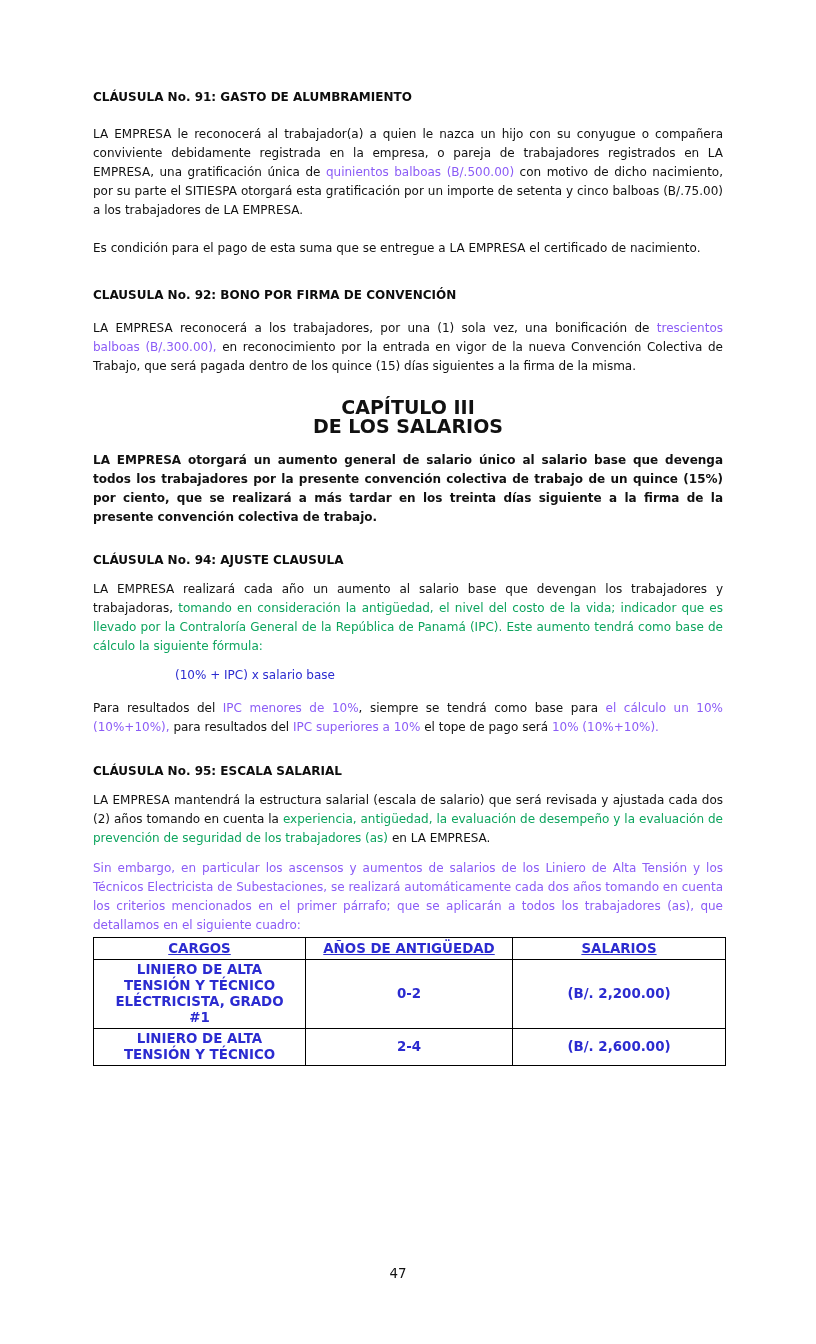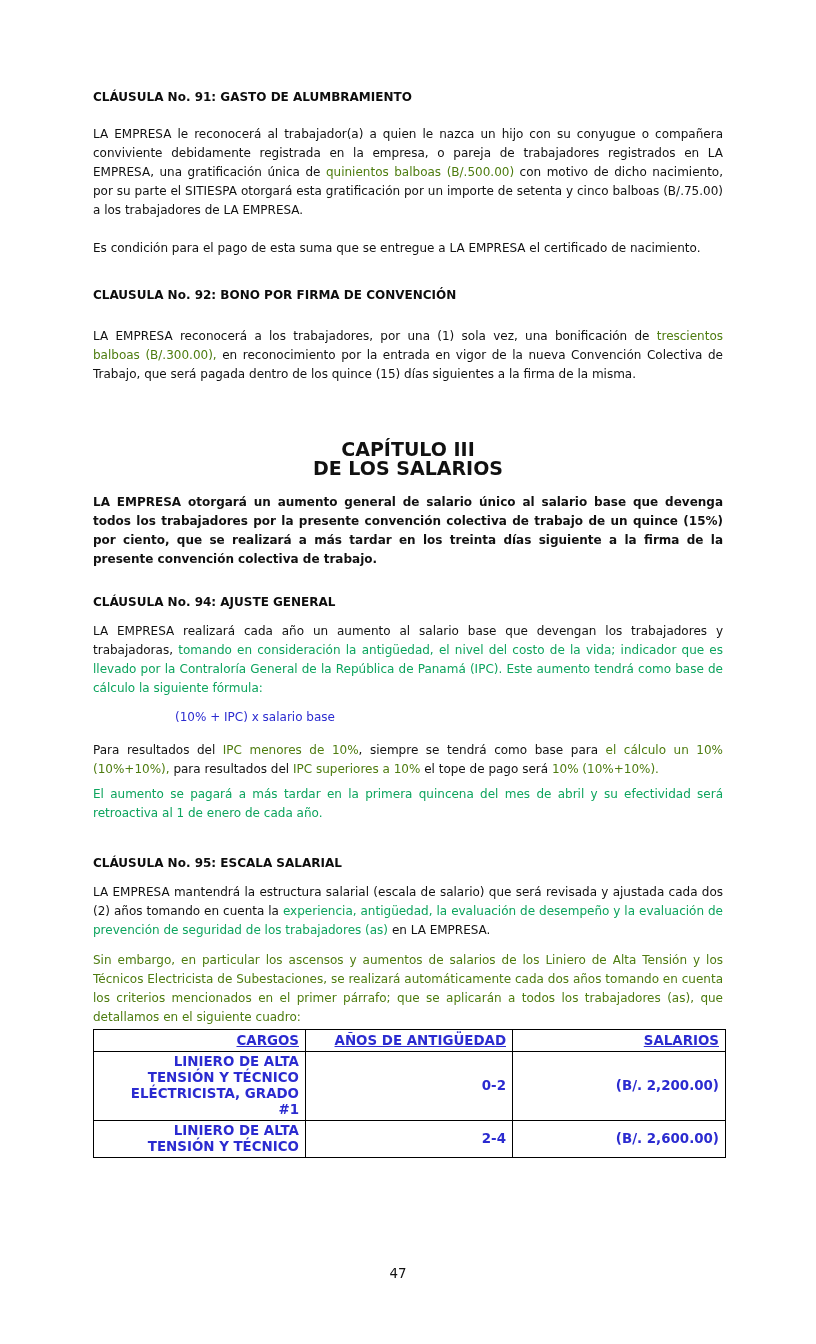--- a/index.html
+++ b/index.html
@@ -18,47 +18,47 @@
   .content { width: 630px; }
   p, h3 {
     font-size: 12px;
     line-height: 19px;
     text-align: justify;
   }
   h3 { font-weight: bold; color: #0d0d0d; }
   .h91 { margin-bottom: 18px; }
   .p91a { margin-bottom: 19px; }
   .p91b { margin-bottom: 28px; }
-  .h92 { margin-bottom: 22px; }
-  .p92 { margin-bottom: 56px; }
+  .h92 { margin-bottom: 14px; }
+  .p92 { margin-bottom: 22px; }
   .chapter { text-align: center; font-weight: bold; margin-bottom: 15px; }
   .chapter div { font-size: 19px; line-height: 19px; }
   .h93 { margin-bottom: 15px; }
   .p93 { font-weight: bold; margin-bottom: 24px; }
   .h94 { margin-bottom: 10px; }
   .p94 { margin-bottom: 10px; }
   .formula { margin-left: 82px; margin-bottom: 14px; color: #2b2bd0; text-align: left; }
-  .p94b { margin-bottom: 6px; }
+  .p94b { margin-bottom: 25px; }
   .p94c { margin-bottom: 31px; }
   .h95 { margin-bottom: 10px; }
   .p95a { margin-bottom: 11px; }
   .p95b { margin-bottom: 2px; }
-  .blue { color: #4d7c0f; }
+  .blue { color: #8b5cf6; }
   .green { color: #0da45e; }
   table.salary {
     border-collapse: collapse;
     width: 632px;
     table-layout: fixed;
   }
   table.salary td, table.salary th {
     border: 1px solid #000000;
     color: #2b2bd0;
     font-weight: bold;
     font-size: 13.4px;
-    text-align: right;
+    text-align: center;
     vertical-align: middle;
     padding: 2px 6px;
     line-height: 16px;
   }
   table.salary th { text-decoration: underline; height: 21px; line-height: 17px; }
   col.c1 { width: 212px; } col.c2 { width: 207px; } col.c3 { width: 213px; }
   tr.row1 td { height: 64px; }
   tr.row2 td { height: 31px; }
   td.vbottom { vertical-align: bottom; padding-bottom: 3px; }
   .page-number {
@@ -87,29 +87,28 @@
     <p class="p92"><span>LA EMPRESA reconocerá a los trabajadores, por una (1) sola vez, una bonificación de </span><span class="blue">trescientos balboas (B/.300.00),</span><span> en reconocimiento por la entrada en vigor de la nueva Convención Colectiva de Trabajo, que será pagada dentro de los quince (15) días siguientes a la firma de la misma.</span></p>
 
     <div class="chapter">
       <div>CAPÍTULO III</div>
       <div>DE LOS SALARIOS</div>
     </div>
 
 
     <p class="p93">LA EMPRESA otorgará un aumento general de salario único al salario base que devenga todos los trabajadores por la presente convención colectiva de trabajo de un quince (15%) por ciento, que se realizará a más tardar en los treinta días siguiente a la firma de la presente convención colectiva de trabajo.</p>
 
-    <h3 class="h94">CLÁUSULA No. 94: AJUSTE GENERAL</h3>
+    <h3 class="h94">CLÁUSULA No. 94: AJUSTE CLAUSULA</h3>
 
     <p class="p94"><span>LA EMPRESA realizará cada año un aumento al salario base que devengan los trabajadores y trabajadoras, </span><span class="green">tomando en consideración la antigüedad, el nivel del costo de la vida; indicador que es llevado por la Contraloría General de la República de Panamá (IPC). Este aumento tendrá como base de cálculo la siguiente fórmula:</span></p>
 
     <p class="formula">(10% + IPC) x salario base</p>
 
     <p class="p94b"><span>Para resultados del </span><span class="blue">IPC menores de 10%</span><span>, siempre se tendrá como base para </span><span class="blue">el cálculo un 10% (10%+10%),</span><span> para resultados del </span><span class="blue">IPC superiores a 10%</span><span> el tope de pago será </span><span class="blue">10% (10%+10%).</span></p>
 
-    <p class="p94c green">El aumento se pagará a más tardar en la primera quincena del mes de abril y su efectividad será retroactiva al 1 de enero de cada año.</p>
 
     <h3 class="h95">CLÁUSULA No. 95: ESCALA SALARIAL</h3>
 
     <p class="p95a"><span>LA EMPRESA mantendrá la estructura salarial (escala de salario) que será revisada y ajustada cada dos (2) años tomando en cuenta la </span><span class="green">experiencia, antigüedad, la evaluación de desempeño y la evaluación de prevención de seguridad de los trabajadores (as)</span><span> en LA EMPRESA.</span></p>
 
     <p class="p95b blue">Sin embargo, en particular los ascensos y aumentos de salarios de los Liniero de Alta Tensión y los Técnicos Electricista de Subestaciones, se realizará automáticamente cada dos años tomando en cuenta los criterios mencionados en el primer párrafo; que se aplicarán a todos los trabajadores (as), que detallamos en el siguiente cuadro:</p>
 
     <table class="salary">
       <colgroup>
           <col class="c1">

